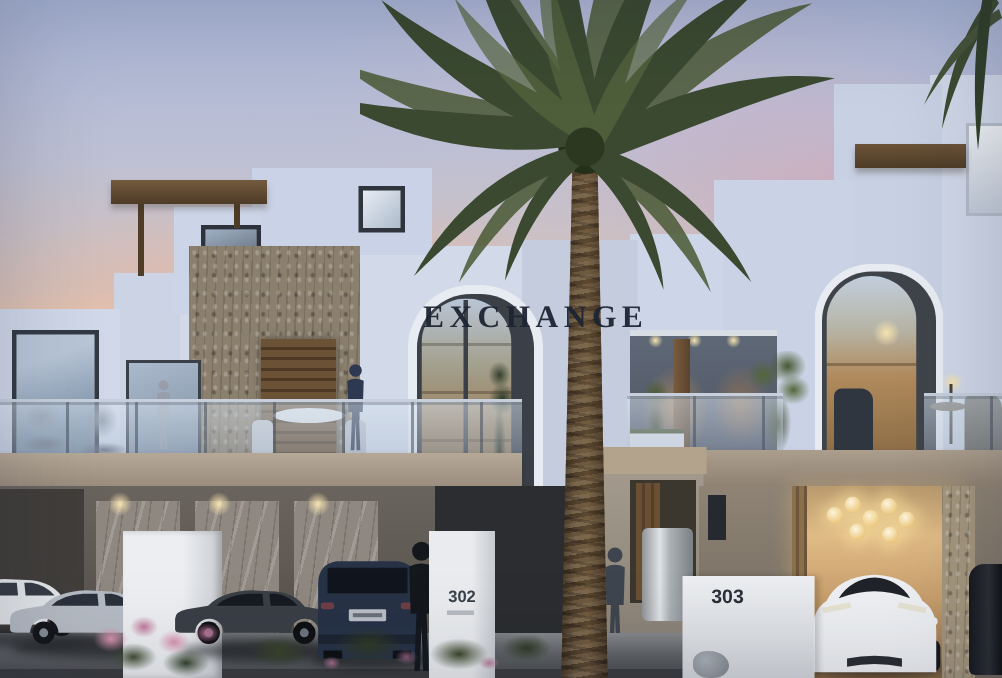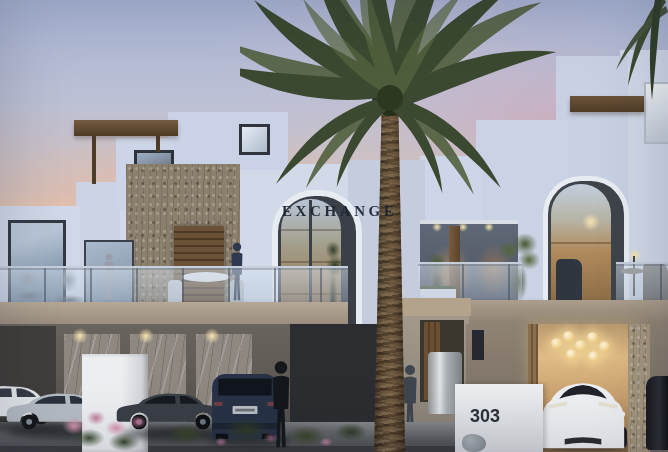--- a/index.html
+++ b/index.html
@@ -39,21 +39,21 @@
   
   .car-white .sb{fill:#e4e7ea}.car-white .sw{fill:#353b45}.car-white .st{fill:#16181c}.car-white .sh{fill:#9aa0a8}
   .car-silver .sb{fill:#b6bcc4}.car-silver .sw{fill:#2c323c}.car-silver .st{fill:#14161a}.car-silver .sh{fill:#878d95}
   .car-dark .sb{fill:#3a3f46}.car-dark .sw{fill:#171b21}.car-dark .st{fill:#0e1013}.car-dark .sh{fill:#6e747c}
   .suv .b{fill:#273246}.suv .w{fill:#11161e}.suv .tl{fill:#6e3f46}.suv .pl{fill:#b9bec6}.suv .bmp{fill:rgba(0,0,0,.28)}.suv .wh{fill:#0d1013}
   .tesla .body{fill:#edeff2}.tesla .ws{fill:#20242a}.tesla .hl{fill:#e6e2d2}.tesla .wh{fill:#15181c}.tesla .dk{fill:#2a2d31}
   .person{position:absolute}
   
   #watermark{color:#1d2533;opacity:.95;font-weight:600;line-height:18px;}
   #wm1{font-size:14.5px;letter-spacing:1.6px;}
-  #wm2{font-size:15px;letter-spacing:3.6px;}
+  #wm2{font-size:21px;letter-spacing:3.6px;}
   .unitnum{font-family:"Liberation Sans", sans-serif;font-weight:700;text-align:center;}
   #vignette{left:0;top:0;width:668px;height:452px;box-shadow:inset 0 0 70px rgba(25,28,48,.22);pointer-events:none;}
 </style>
 </head>
 <body>
 
 <div id="scene">
 
   <svg width="0" height="0" style="position:absolute">
     <defs>
@@ -220,20 +220,24 @@
     <rect class="pl" x="31" y="55" width="28" height="9" rx="1"></rect>
       <rect x="34" y="58" width="22" height="3" fill="#6b7077"></rect>
     <rect class="bmp" x="8" y="74" width="74" height="7"></rect>
     <rect class="wh" x="12" y="86" width="14" height="6"></rect>
       <rect class="wh" x="64" y="86" width="14" height="6"></rect>
   </svg>
   <svg class="person" style="left:266px;top:360px;width:30px;height:90px;fill:#14181d;" viewBox="0 0 22 66">
       <use href="#personShape"></use>
     </svg>
 
+  <div class="blk" style="left:286px;top:354px;width:44px;height:98px;background:linear-gradient(90deg,#e9ebee 65%,#c6c9ce);">
+    <div class="unitnum" style="position:absolute;left:7px;top:38px;width:30px;font-size:11px;color:#3a4049;">302</div>
+    <div class="abs" style="left:12px;top:53px;width:18px;height:3px;background:rgba(90,95,105,.35);"></div>
+  </div>
 
   <div class="blk" style="left:466px;top:324px;width:202px;height:128px;background:linear-gradient(180deg,#8e8374,#6f665c);"></div>
   <div class="blk" style="left:472px;top:330px;width:12px;height:30px;background:#262a30;"></div>
   <div class="blk" style="left:528px;top:324px;width:112px;height:128px;
     background:linear-gradient(180deg,#b99a6e 0%,#e0bb85 26%,#c89f6d 58%,#8a6a46 100%);box-shadow:0 0 14px rgba(240,200,130,.35);">
     <div class="abs" style="left:0;top:0;width:10px;height:128px;background:repeating-linear-gradient(90deg,#8a6f4d 0 3px,#6d553a 3px 5px);"></div>
     <div class="abs" style="right:0;top:0;width:10px;height:128px;background:repeating-linear-gradient(90deg,#8a6f4d 0 3px,#6d553a 3px 5px);"></div>
   </div>
   <div class="bulb" style="left:551px;top:338px;"></div>
   <div class="bulb" style="left:563px;top:331px;"></div>
@@ -252,21 +256,21 @@
     <path class="hl" d="M12 45 L32 41 L33 45 L13 49 Z"></path>
       <path class="hl" d="M88 45 L68 41 L67 45 L87 49 Z"></path>
     <rect class="body" x="4" y="52" width="9" height="6" rx="3"></rect>
       <rect class="body" x="87" y="52" width="9" height="6" rx="3"></rect>
     <path class="dk" d="M30 82 Q50 78 70 82 L70 88 Q50 84 30 88 Z"></path>
   </svg>
   <div class="blk stone" style="left:628px;top:324px;width:22px;height:128px;background-color:#a4967d;"></div>
   <div class="blk" style="left:646px;top:376px;width:22px;height:74px;border-radius:10px 0 0 4px;background:linear-gradient(90deg,#17191d,#2c2f35 60%,#101215);"></div>
 
   <div class="blk" style="left:455px;top:384px;width:88px;height:68px;background:linear-gradient(180deg,#eceef1,#d3d6da);box-shadow:3px 0 4px rgba(0,0,0,.18);">
-    <div class="unitnum" style="position:absolute;left:12px;top:6px;width:36px;font-size:18px;color:#2b3038;margin-top:16px;">303</div>
+    <div class="unitnum" style="position:absolute;left:12px;top:6px;width:36px;font-size:13px;color:#2b3038;">303</div>
   </div>
   <div class="blk" style="left:462px;top:434px;width:24px;height:18px;border-radius:40% 55% 45% 45%;background:radial-gradient(circle at 35% 35%,#aab0b6,#7e848a);"></div>
 
   <div class="blk" style="left:372px;top:86px;width:36px;height:366px;
     clip-path:polygon(28% 0, 72% 0, 92% 100%, 6% 100%);
     background:
       linear-gradient(90deg, rgba(25,18,10,.55), rgba(90,70,45,.08) 32%, rgba(130,102,66,.28) 55%, rgba(20,14,8,.5) 96%),
       repeating-linear-gradient(9deg, rgba(0,0,0,.22) 0 2px, rgba(0,0,0,0) 2px 7px),
       repeating-linear-gradient(171deg, #7b684f 0 3px, #4e3e2b 3px 6px, #6b573f 6px 9px);"></div>
   <div class="blk" style="left:372px;top:76px;width:36px;height:40px;border-radius:50%;background:#243018;"></div>

